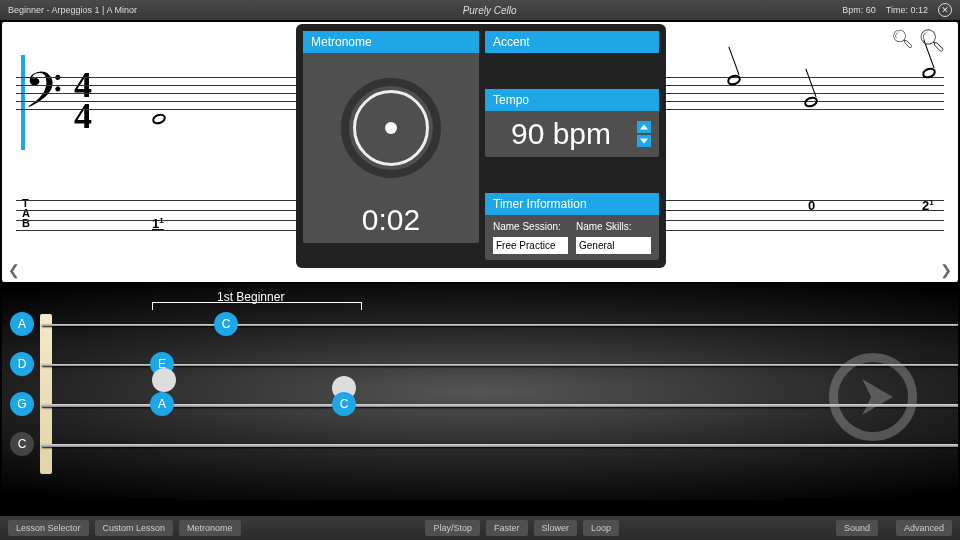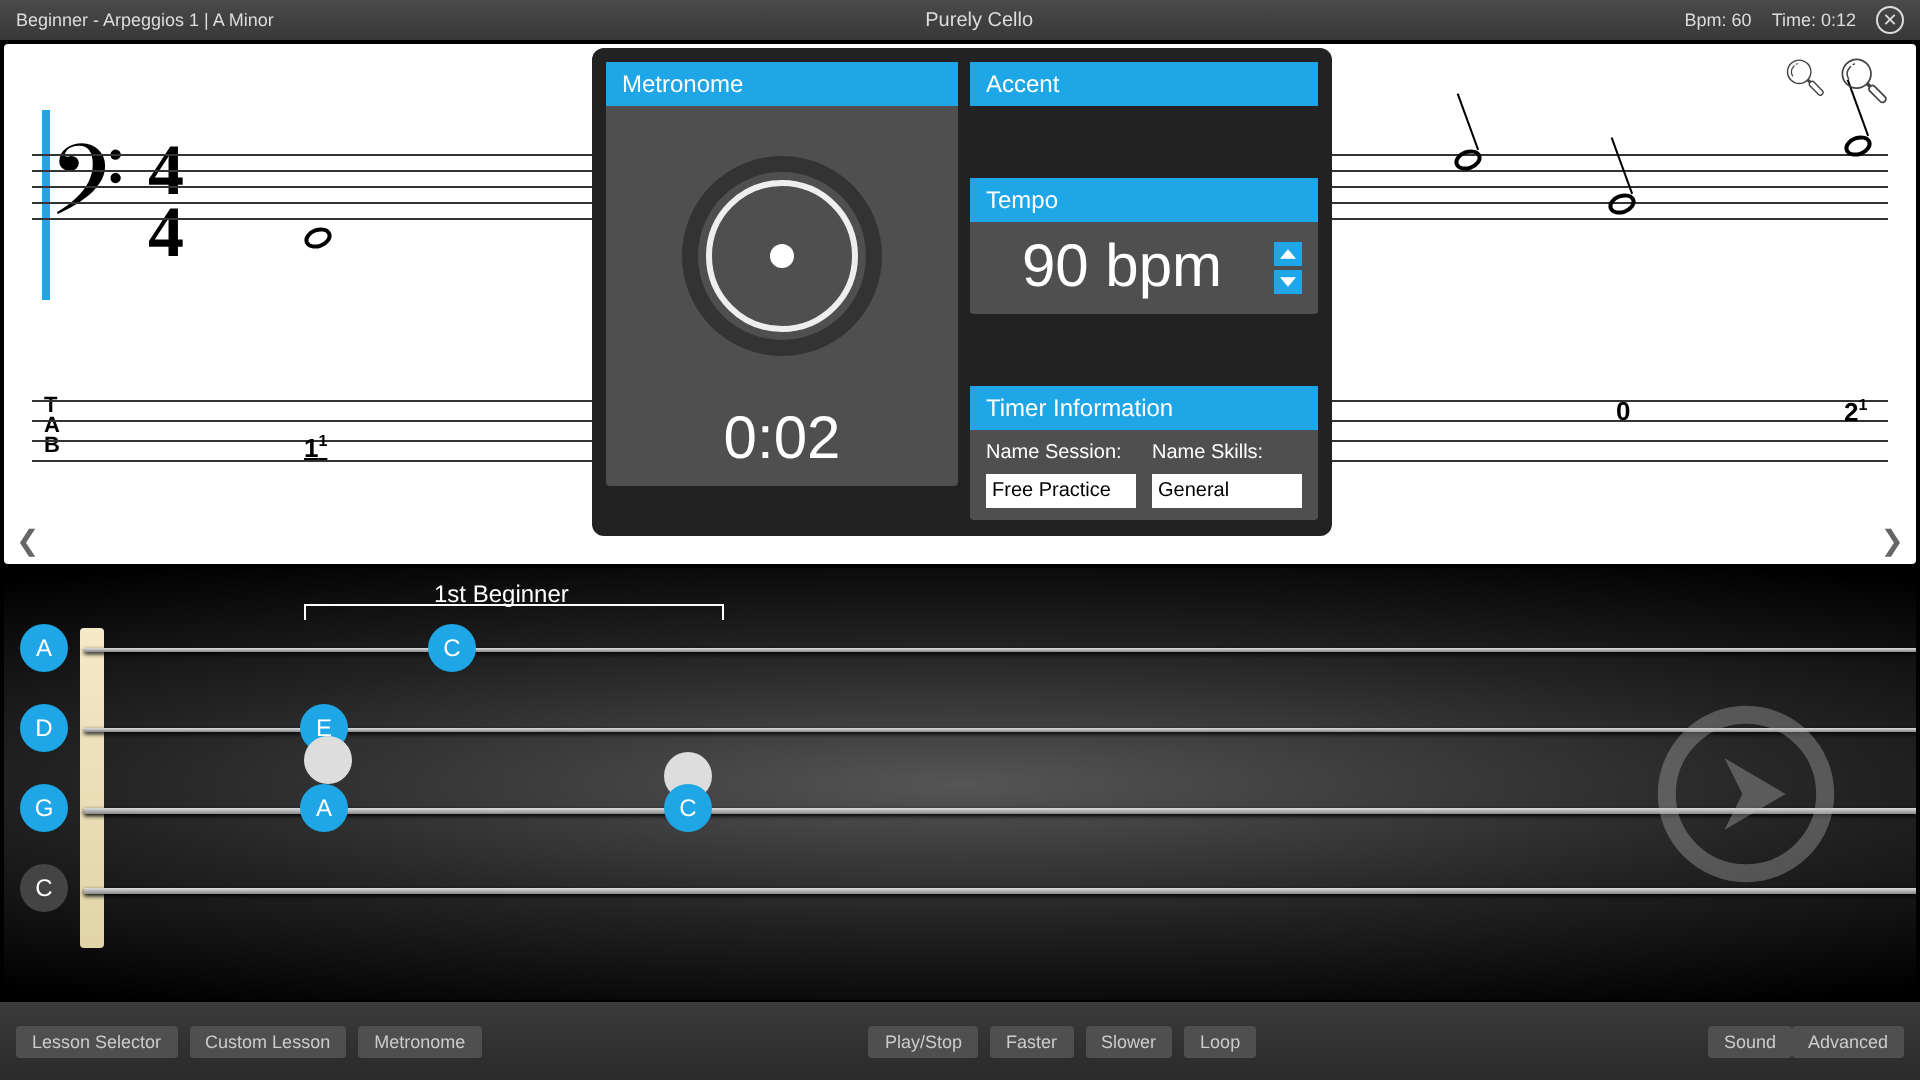--- a/index.html
+++ b/index.html
@@ -1,19 +1,19 @@
 <!DOCTYPE html>
 <html><head>
 <meta charset="utf-8">
 <style>
   * { box-sizing: border-box; margin: 0; padding: 0; }
   body { width: 960px; height: 540px; background: #000; font-family: "Segoe UI", Arial, sans-serif; overflow: hidden; position: relative; color: #fff; }
   .topbar { height: 20px; background: linear-gradient(#4a4a4a,#383838); display: flex; align-items: center; font-size: 9px; color: #ddd; padding: 0 8px; }
   .topbar .tl { flex: 0 0 auto; }
-  .topbar .tc { flex: 1; text-align: center; font-size: 10px; }
+  .topbar .tc { flex: 1; text-align: center; font-style: italic; font-size: 10px; }
   .topbar .tr { flex: 0 0 auto; display: flex; align-items: center; gap: 10px; }
   .close-ico { width:14px; height:14px; border:1.5px solid #ddd; border-radius:50%; display:flex; align-items:center; justify-content:center; font-size:9px; cursor:pointer; }
   .close-ico::before { content:"✕"; }
   .score { position: relative; height: 260px; background: #fff; margin: 2px; border-radius: 2px; }
   .staff { position:absolute; left:14px; right:14px; }
   .staff.top { top: 55px; }
   .staff hr { border:0; border-top:1px solid #333; margin:0 0 7px 0; }
   .clef { position:absolute; left:22px; top:45px; font-size:60px; color:#000; font-family: serif; line-height:1;}
   .timesig { position:absolute; left:72px; top:48px; color:#000; font-family: serif; font-weight:bold; font-size:36px; line-height:0.85; }
   .play-cursor { position:absolute; left:19px; top:33px; width:4px; height:95px; background:#1fa6e6; }
@@ -65,21 +65,21 @@
   .string.s3 { top:120px; height:2.5px;} .string.s4 { top:160px; height:3px;}
   .open-note { position:absolute; width:24px; height:24px; border-radius:50%; background:#1fa6e6; color:#fff; display:flex; align-items:center; justify-content:center; font-size:12px; font-weight:500; left:8px;}
   .open-note.dim { background:#444;}
   .fret-note { position:absolute; width:24px; height:24px; border-radius:50%; background:#1fa6e6; color:#fff; display:flex; align-items:center; justify-content:center; font-size:12px; font-weight:500;}
   .fret-note.white { background:#ddd; color:transparent;}
   .pos-label { position:absolute; top:6px; color:#fff; font-size:12px;}
   .pos-brk { position:absolute; top:18px; height:8px; border:1px solid #fff; border-bottom:none;}
   .play-arrow { position:absolute; right:40px; top:68px; width:90px; height:90px; opacity:.35;}
   .play-arrow svg { width:100%; height:100%; fill:#bbb;}
 
-  .bottombar { position:absolute; bottom:0; left:0; right:0; height:39px; background:linear-gradient(#3a3a3a,#2a2a2a); display:flex; align-items:center; padding:0 8px; gap:6px;}
+  .bottombar { position:absolute; bottom:0; left:0; right:0; height:24px; background:linear-gradient(#3a3a3a,#2a2a2a); display:flex; align-items:center; padding:0 8px; gap:6px;}
   .bbtn { background:#4f4f4f; color:#ccc; font-size:9px; padding:3px 8px; border-radius:2px; cursor:pointer;}
   .bspacer { flex:1;}
 </style>
 </head>
 <body>
 
 <div class="topbar">
   <div class="tl">Beginner - Arpeggios 1  |  A Minor</div>
   <div class="tc">Purely Cello</div>
   <div class="tr">
@@ -218,17 +218,17 @@
       <div class="bbtn">Metronome</div>
     </div>
   <div class="bspacer"></div>
   <div id="bb-center" style="display:flex; gap:6px;">
       <div class="bbtn">Play/Stop</div>
       <div class="bbtn">Faster</div>
       <div class="bbtn">Slower</div>
       <div class="bbtn">Loop</div>
     </div>
   <div class="bspacer"></div>
-  <div id="bb-right" style="display:flex; gap:0;margin-left:32px;">
+  <div id="bb-right" style="display:flex; gap:18px;margin-left:32px;">
       <div class="bbtn">Sound</div>
       <div class="bbtn">Advanced</div>
     </div>
 </div>
 
 </body></html>

